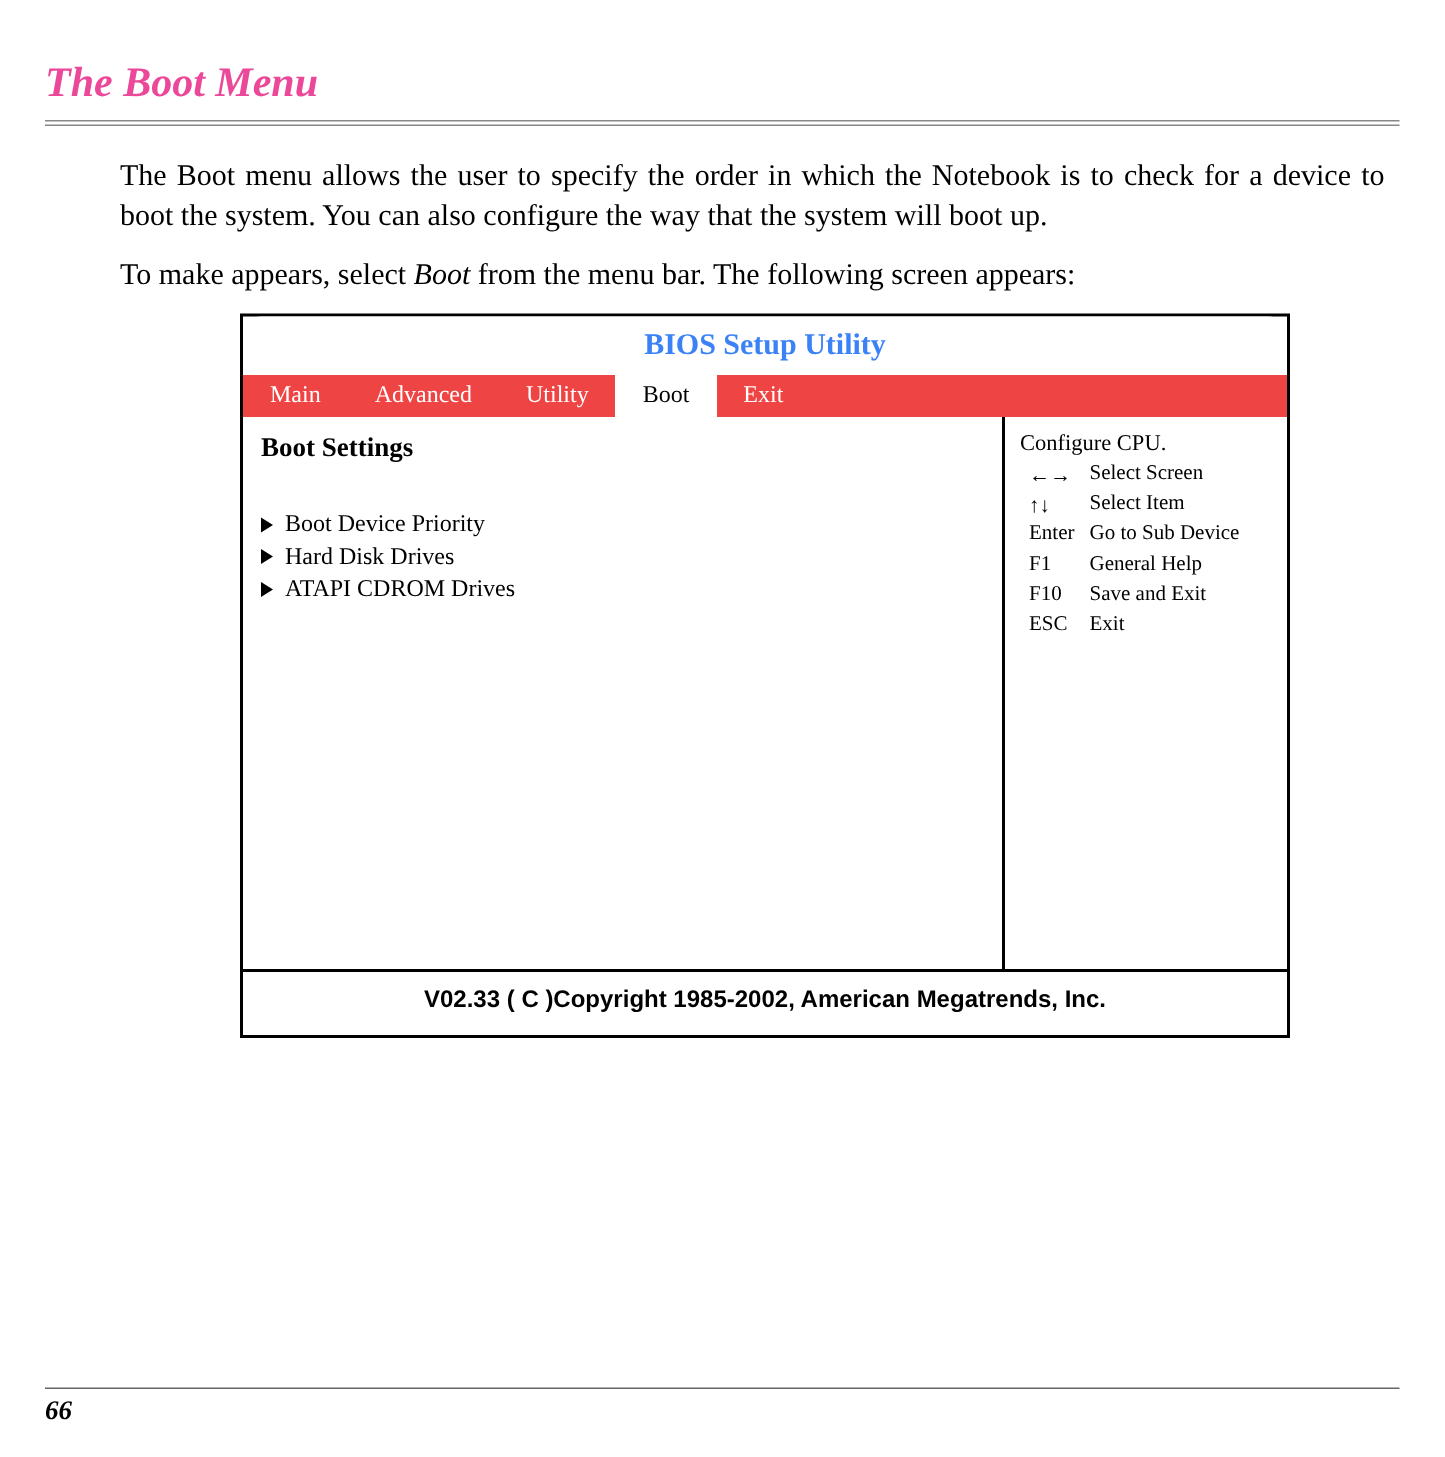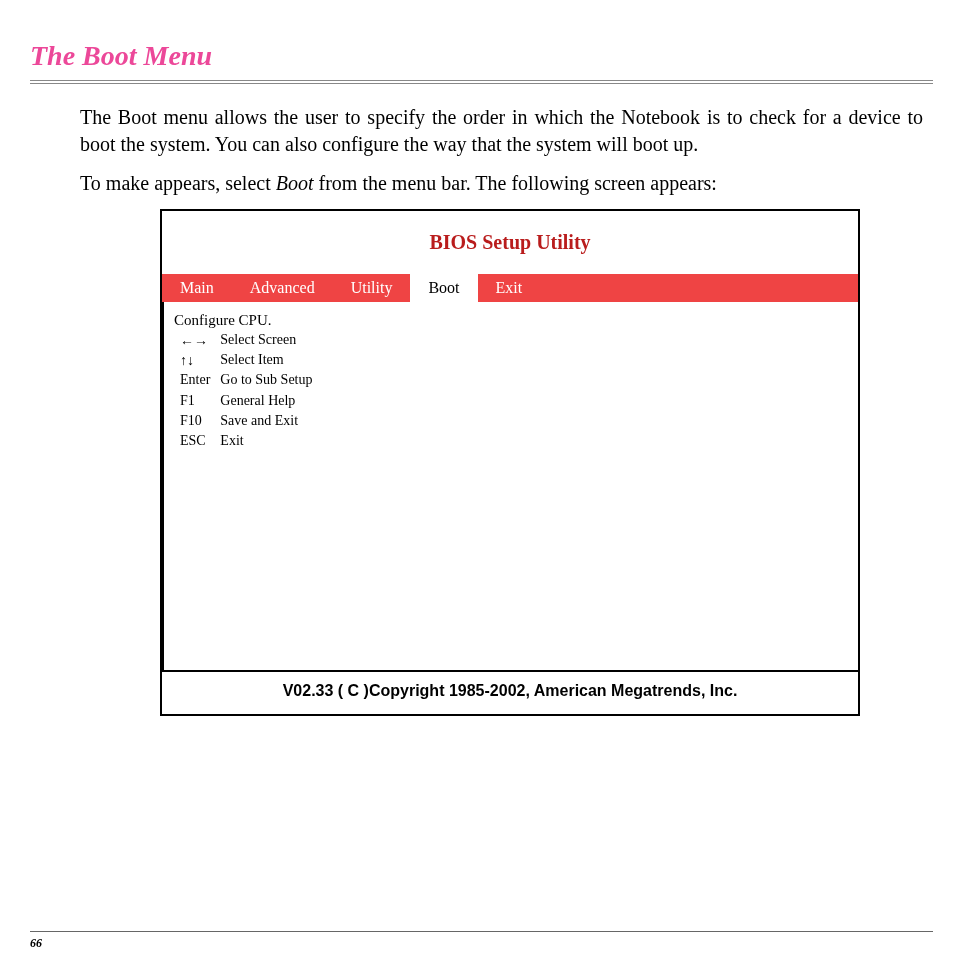--- a/index.html
+++ b/index.html
@@ -41,23 +41,23 @@
     width: 700px;
     margin-left: 130px;
     border: 2px solid #000;
     background: #fff;
     font-family: "Times New Roman", serif;
   }
   .bios-title {
     text-align: center;
     font-weight: bold;
     font-size: 20px;
-    padding: 20px 0;
-    background: #fff;
-    color: #b91c1c;
+    padding: 8px 0;
+    background: #fff;
+    color: #3b82f6;
     border-radius: 12px;
   }
   .bios-menubar {
     display: flex;
     align-items: stretch;
     background: #ef4444;
     color: #fff;
     font-size: 16px;
     height: 28px;
   }
@@ -141,21 +141,21 @@
     bottom: 20px;
   }
   .page-footer hr {
     border: none;
     border-top: 1px solid #666;
     margin-bottom: 4px;
   }
   .page-num {
     font-style: italic;
     font-weight: bold;
-    font-size: 12px;
+    font-size: 18px;
   }
 </style>
 </head>
 <body>
 
 <h1 class="section-title">The Boot Menu</h1>
 <hr class="double-rule">
 
 <p class="body-text">The Boot menu allows the user to specify the order in which the Notebook is to check for a device to boot the system.  You can also configure the way that the system will boot up.</p>
 
@@ -168,37 +168,54 @@
 
   <div class="bios-menubar">
     <div class="bios-tab">Main</div>
     <div class="bios-tab">Advanced</div>
     <div class="bios-tab">Utility</div>
     <div class="bios-tab active">Boot</div>
     <div class="bios-tab">Exit</div>
   </div>
 
   <div class="bios-body">
+    <div class="bios-left">
+      <div class="bios-left-heading">Boot Settings</div>
+      <ul class="bios-items">
+        <li>
+          <span class="tri"></span>
+          <span>Boot Device Priority</span>
+        </li>
+        <li>
+          <span class="tri"></span>
+          <span>Hard Disk Drives</span>
+        </li>
+        <li>
+          <span class="tri"></span>
+          <span>ATAPI CDROM Drives</span>
+        </li>
+      </ul>
+    </div>
 
     <div class="bios-right">
       <div class="help-top">Configure CPU.</div>
       <div class="help-legend">
         <table>
           <tbody>
               <tr>
             <td class="arrow-lr">←→</td>
             <td>Select Screen</td>
           </tr>
           <tr>
             <td class="arrow-ud">↑↓</td>
             <td>Select Item</td>
           </tr>
           <tr>
             <td>Enter</td>
-            <td>Go to Sub Setup</td>
+            <td>Go to Sub Device</td>
           </tr>
           <tr>
             <td>F1</td>
             <td>General Help</td>
           </tr>
           <tr>
             <td>F10</td>
             <td>Save and Exit</td>
           </tr>
           <tr>

